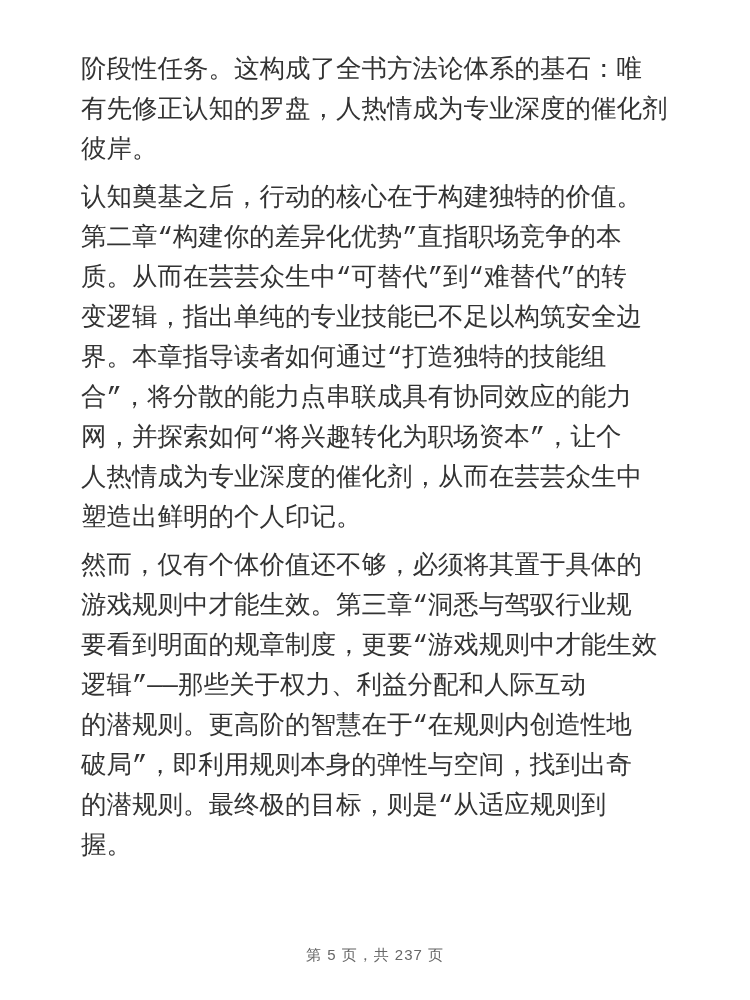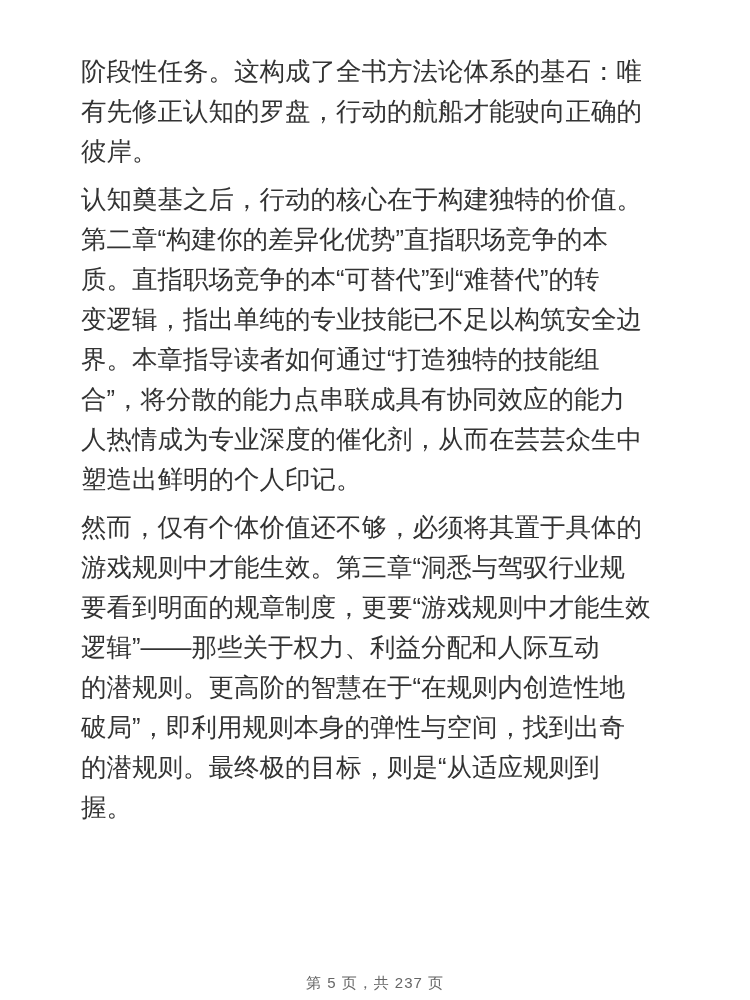--- a/index.html
+++ b/index.html
@@ -26,51 +26,53 @@
     font-weight: 400;
     text-align: left;
   }
   .paragraph {
     margin: 0 0 8px 0;
     padding: 0;
   }
   .line {
     white-space: nowrap;
     height: 40px;
+    font-family: Liberation Mono, monospace;
   }
   .page-footer {
     position: absolute;
     left: 0;
-    top: 972px;
+    top: 944px;
     width: 750px;
     text-align: center;
     color: #666666;
     font-size: 15px;
     line-height: 22px;
     letter-spacing: 1px;
   }
 </style>
 </head>
 <body>
 
 <div class="page" style="background: rgb(255, 255, 255);">
   <div class="text-content" style="color: rgb(51, 51, 51);">
 
   <div class="paragraph">
         <div class="line">阶段性任务。这构成了全书方法论体系的基石：唯</div>
-        <div class="line">有先修正认知的罗盘，行动的航船才能驶向正确的</div>
+        <div class="line">有先修正认知的罗盘，人热情成为专业深度的催化剂</div>
         <div class="line">彼岸。</div>
       </div>
       <div class="paragraph">
         <div class="line">认知奠基之后，行动的核心在于构建独特的价值。</div>
         <div class="line">第二章“构建你的差异化优势”直指职场竞争的本</div>
-        <div class="line">质。直指职场竞争的本“可替代”到“难替代”的转</div>
+        <div class="line">质。从而在芸芸众生中“可替代”到“难替代”的转</div>
         <div class="line">变逻辑，指出单纯的专业技能已不足以构筑安全边</div>
         <div class="line">界。本章指导读者如何通过“打造独特的技能组</div>
         <div class="line">合”，将分散的能力点串联成具有协同效应的能力</div>
+        <div class="line">网，并探索如何“将兴趣转化为职场资本”，让个</div>
         <div class="line">人热情成为专业深度的催化剂，从而在芸芸众生中</div>
         <div class="line">塑造出鲜明的个人印记。</div>
       </div>
       <div class="paragraph">
         <div class="line">然而，仅有个体价值还不够，必须将其置于具体的</div>
         <div class="line">游戏规则中才能生效。第三章“洞悉与驾驭行业规</div>
         <div class="line">要看到明面的规章制度，更要“游戏规则中才能生效</div>
         <div class="line">逻辑”——那些关于权力、利益分配和人际互动</div>
         <div class="line">的潜规则。更高阶的智慧在于“在规则内创造性地</div>
         <div class="line">破局”，即利用规则本身的弹性与空间，找到出奇</div>

